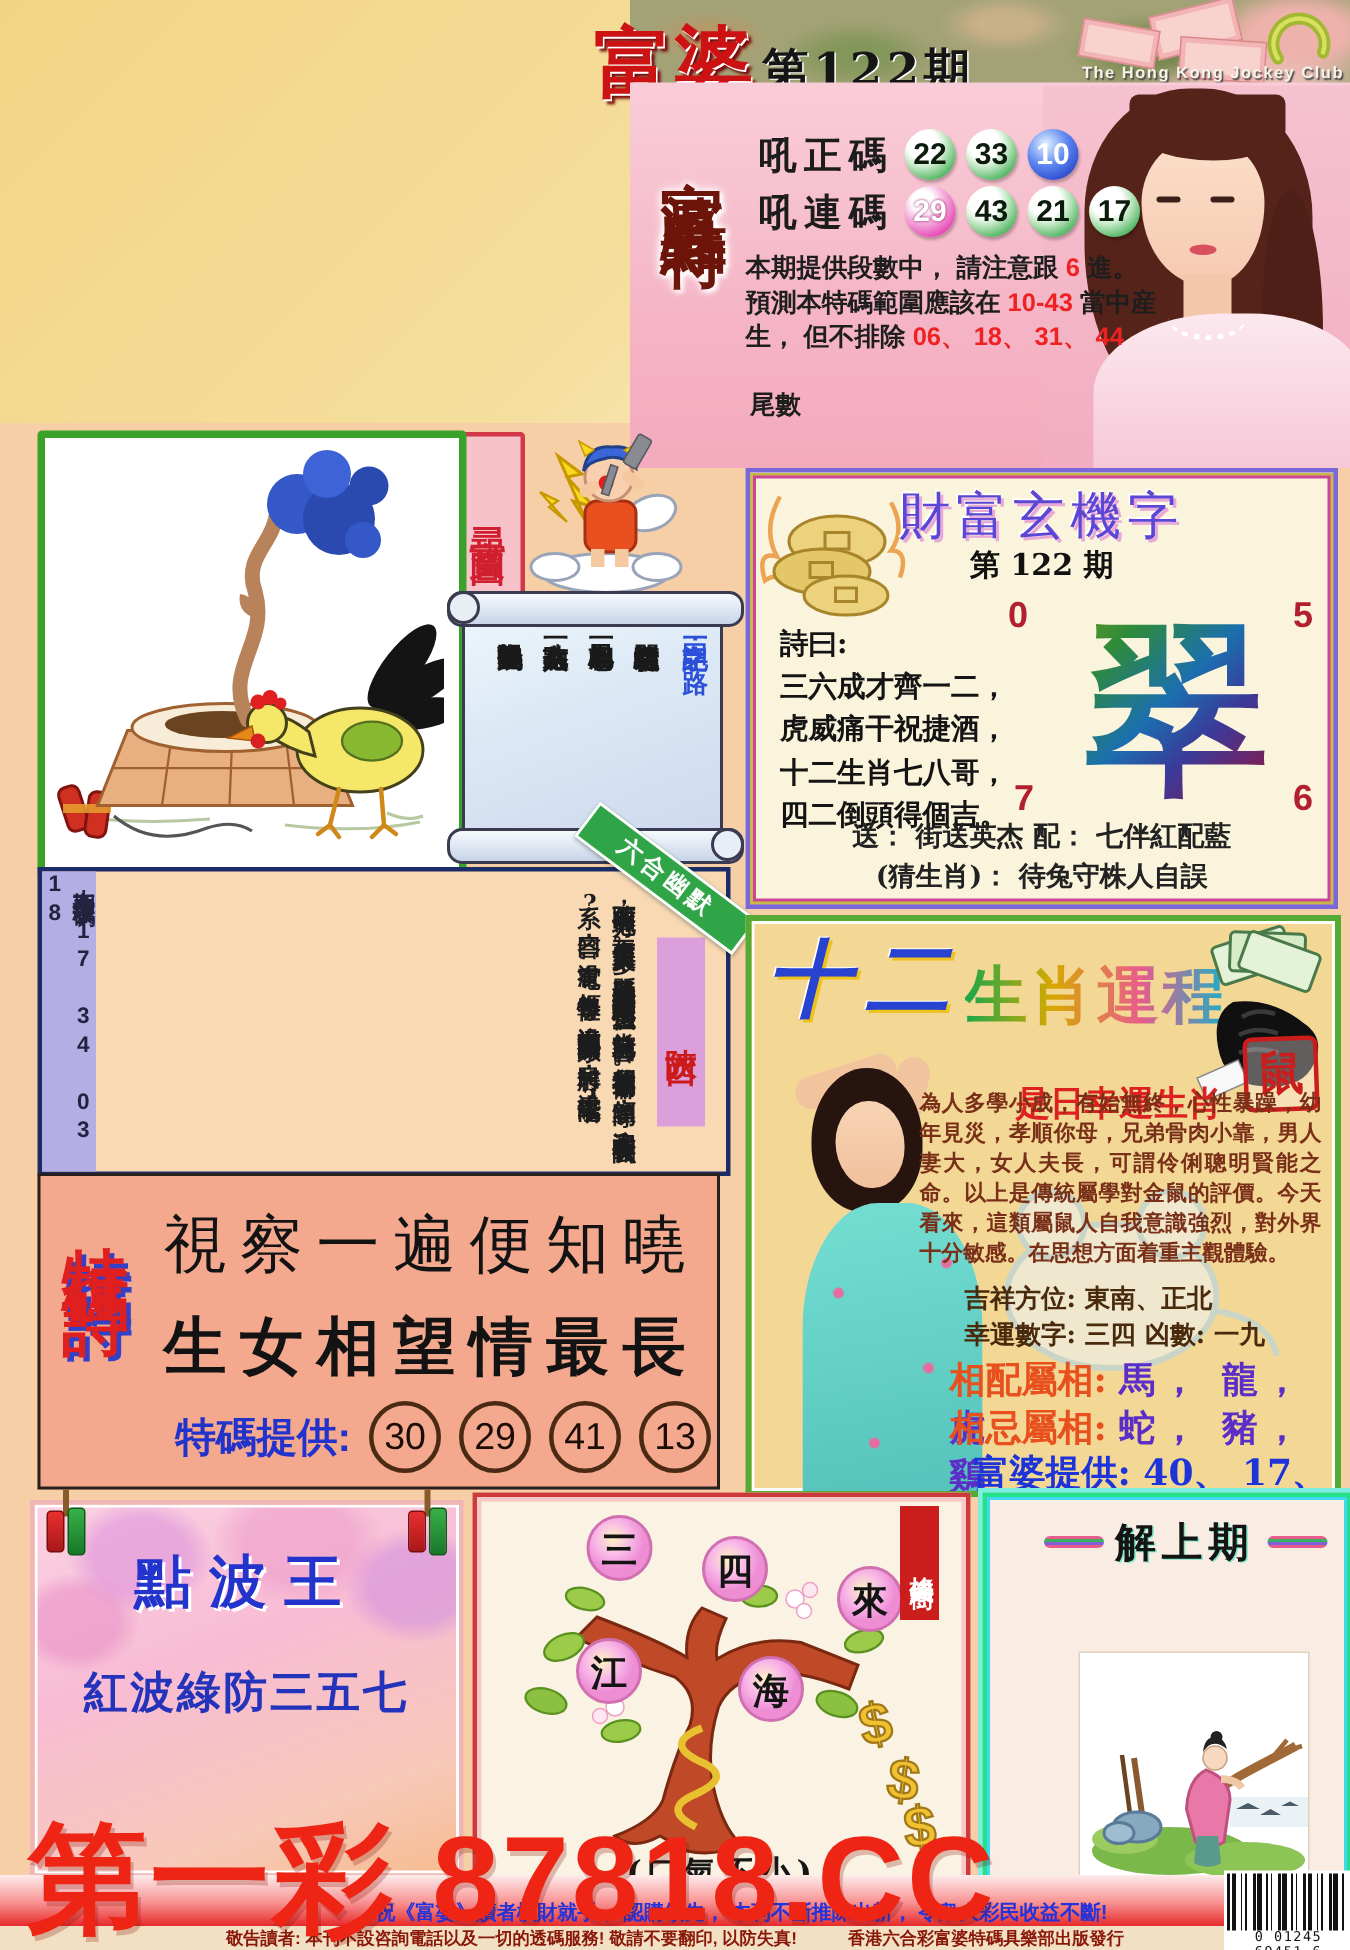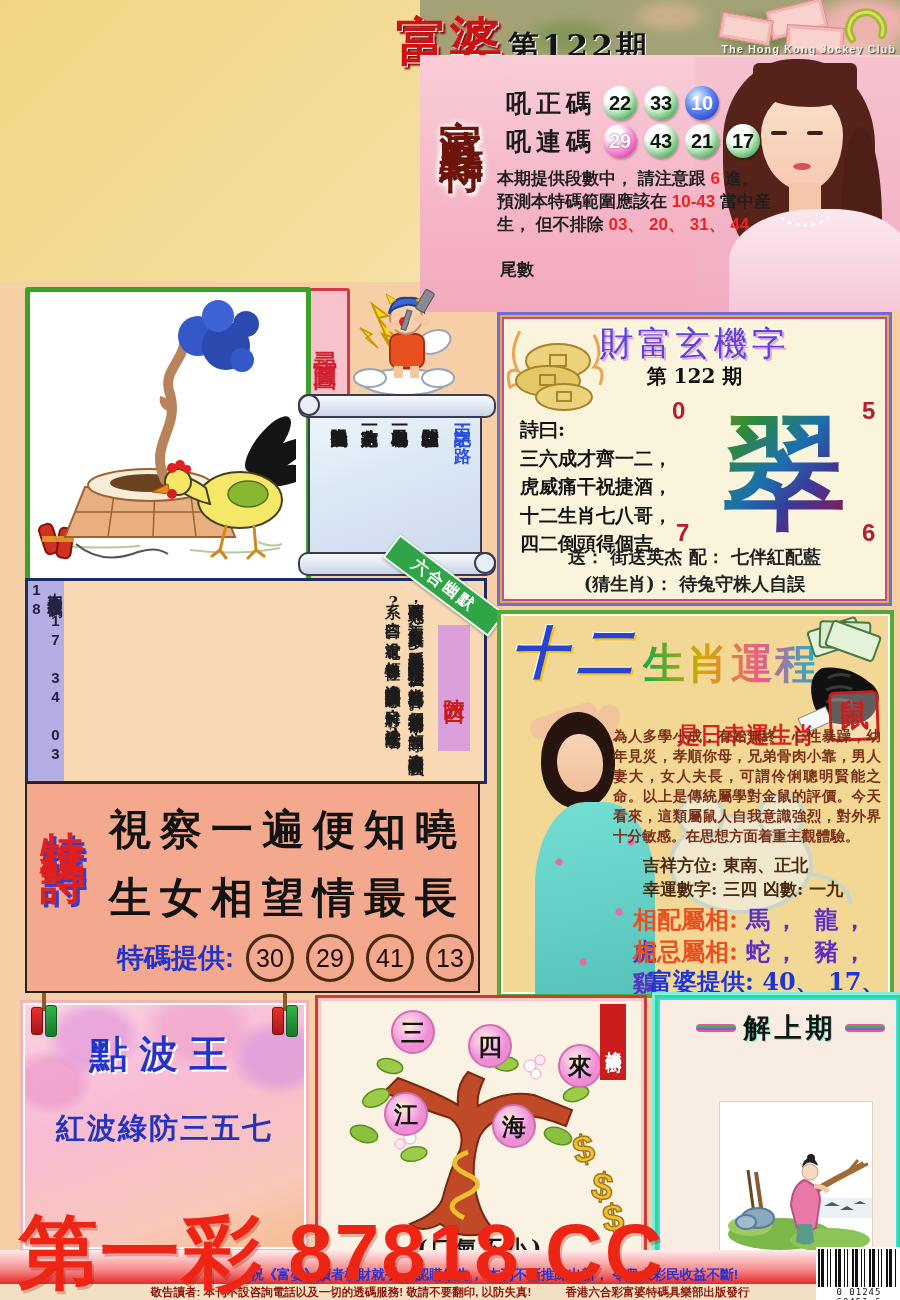--- a/index.html
+++ b/index.html
@@ -130,21 +130,21 @@
              font-size:15.5px;font-weight:bold;color:#1d1d1d;line-height:1.5;letter-spacing:1px;}
   .joke-ribbon{position:absolute;right:-26px;top:-10px;width:128px;height:25px;background:#2fa548;
                border:2px solid #fff;transform:rotate(37deg);display:flex;align-items:center;justify-content:center;
                box-shadow:1px 1px 3px rgba(0,0,0,.3);}
   .joke-ribbon span{color:#fff;font-size:16px;font-weight:bold;letter-spacing:3px;}
 
   
   .tema{left:25px;top:782px;width:451px;height:207px;background:#f4a98f;border:2px solid #28201c;}
   .tema-title{position:absolute;left:14px;top:12px;height:185px;font-size:44px;font-weight:bold;color:#e01f1f;
               text-shadow:3px 3px 0 #3340c8;letter-spacing:14px;line-height:1;}
-  .tema .l1{position:absolute;left:82px;top:18px;font-size:42px;font-weight:bold;color:#131313;letter-spacing:9px;}
+  .tema .l1{position:absolute;left:82px;top:18px;font-size:42px;font-weight:normal;color:#131313;letter-spacing:9px;}
   .tema .l2{position:absolute;left:82px;top:86px;font-size:42px;font-weight:bold;color:#131313;letter-spacing:9px;}
   .tema .prov{position:absolute;left:90px;top:150px;display:flex;align-items:center;gap:12px;}
   .tema .prov .plbl{font-size:27px;font-weight:bold;color:#2233cc;}
   .tema-num{width:42px;height:42px;border:3px solid #4a2a12;border-radius:50%;color:#1c0e06;font-size:25px;
             font-weight:normal;display:inline-flex;align-items:center;justify-content:center;}
 
   
   .zodiac{left:497px;top:610px;width:389px;height:380px;background:#f3d795;
           border:4px solid #55aa33;box-shadow:inset 0 0 0 2px #fff;overflow:hidden;}
   .zo-title{position:absolute;left:10px;top:2px;display:flex;align-items:flex-end;}
@@ -289,21 +289,21 @@
     <span class="ball b34 bluesolid">10</span>
   </div>
   <div class="abs numrow row2">
     <span class="lbl serif">吼連碼</span>
     <span class="ball b34 magenta">29</span>
     <span class="ball b34 green">43</span>
     <span class="ball b34 green">21</span>
     <span class="ball b34 green">17</span>
   </div>
 
-  <div class="abs notice"><span>本期提供段數中， 請注意跟 </span><span class="red">6</span><span> 進。預測本特碼範圍應該在 </span><span class="red">10-43</span><span> 當中産生， 但不排除 </span><span class="red">03、 20、 31、 44</span></div>
+  <div class="abs notice"><span>本期提供段數中， 請注意跟 </span><span class="red">6</span><span> 進。預測本特碼範圍應該在 </span><span class="red">10-43</span><span> 當中産生， 但不排除 </span><span class="red">06、 18、 31、 44</span></div>
 
   <div class="abs tails serif">
     <span>尾數</span>
   </div>
 
   <div class="abs treasure">
     <span class="v serif">尋寶圖</span>
   </div>
   <svg class="abs angel" viewBox="0 0 130 115">
     <ellipse cx="62" cy="100" rx="42" ry="13" fill="#fff" stroke="#9aa4b8" stroke-width="2"></ellipse>

